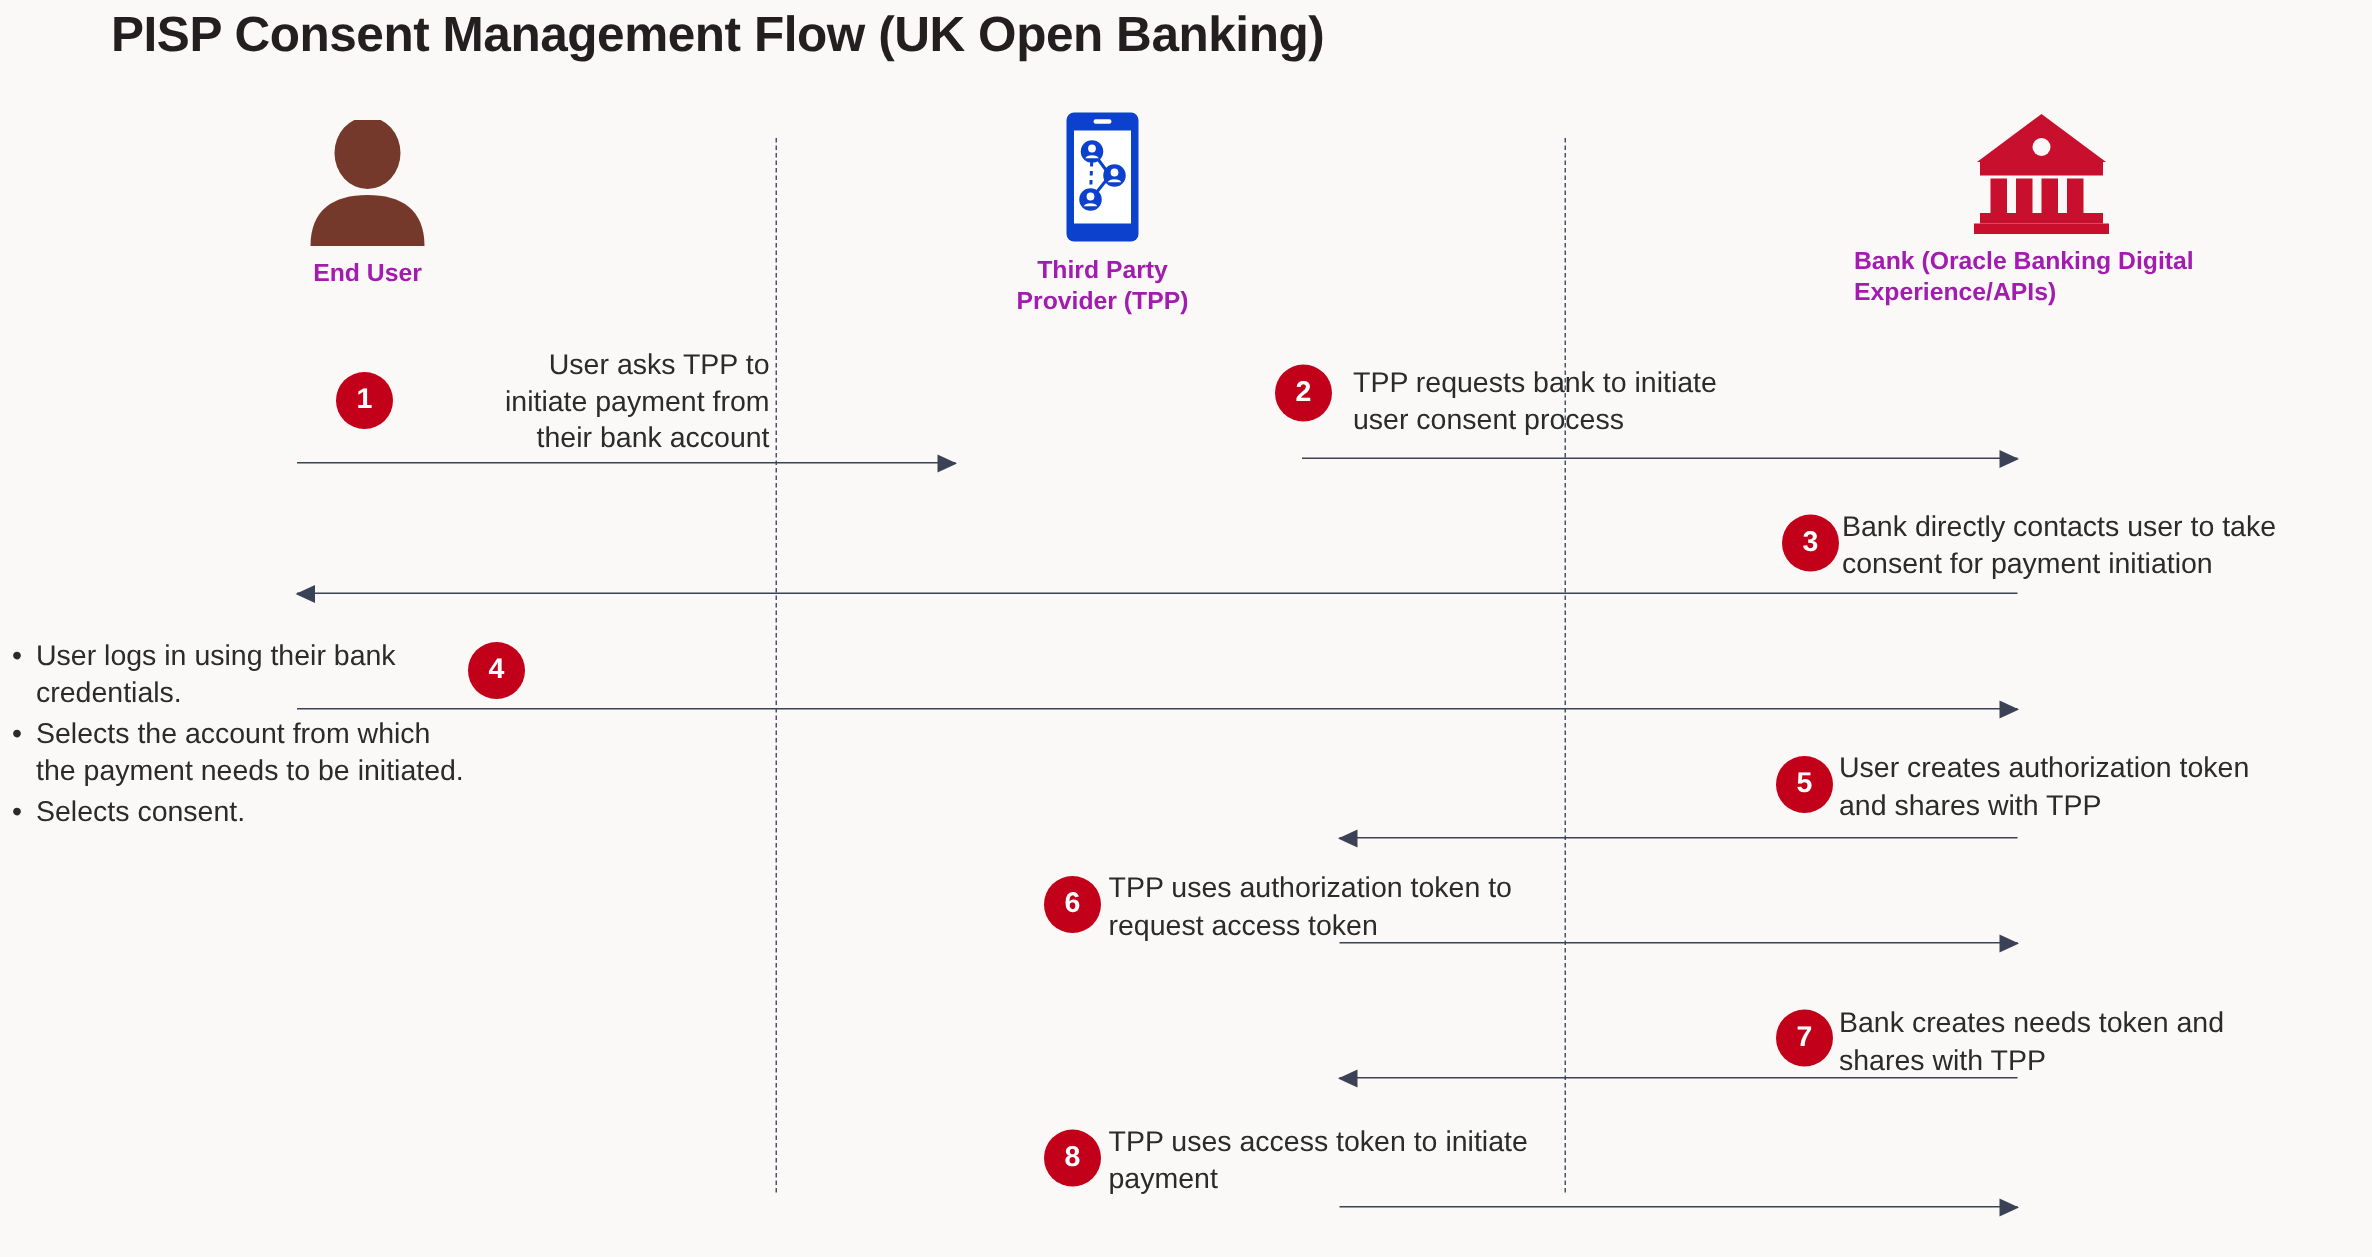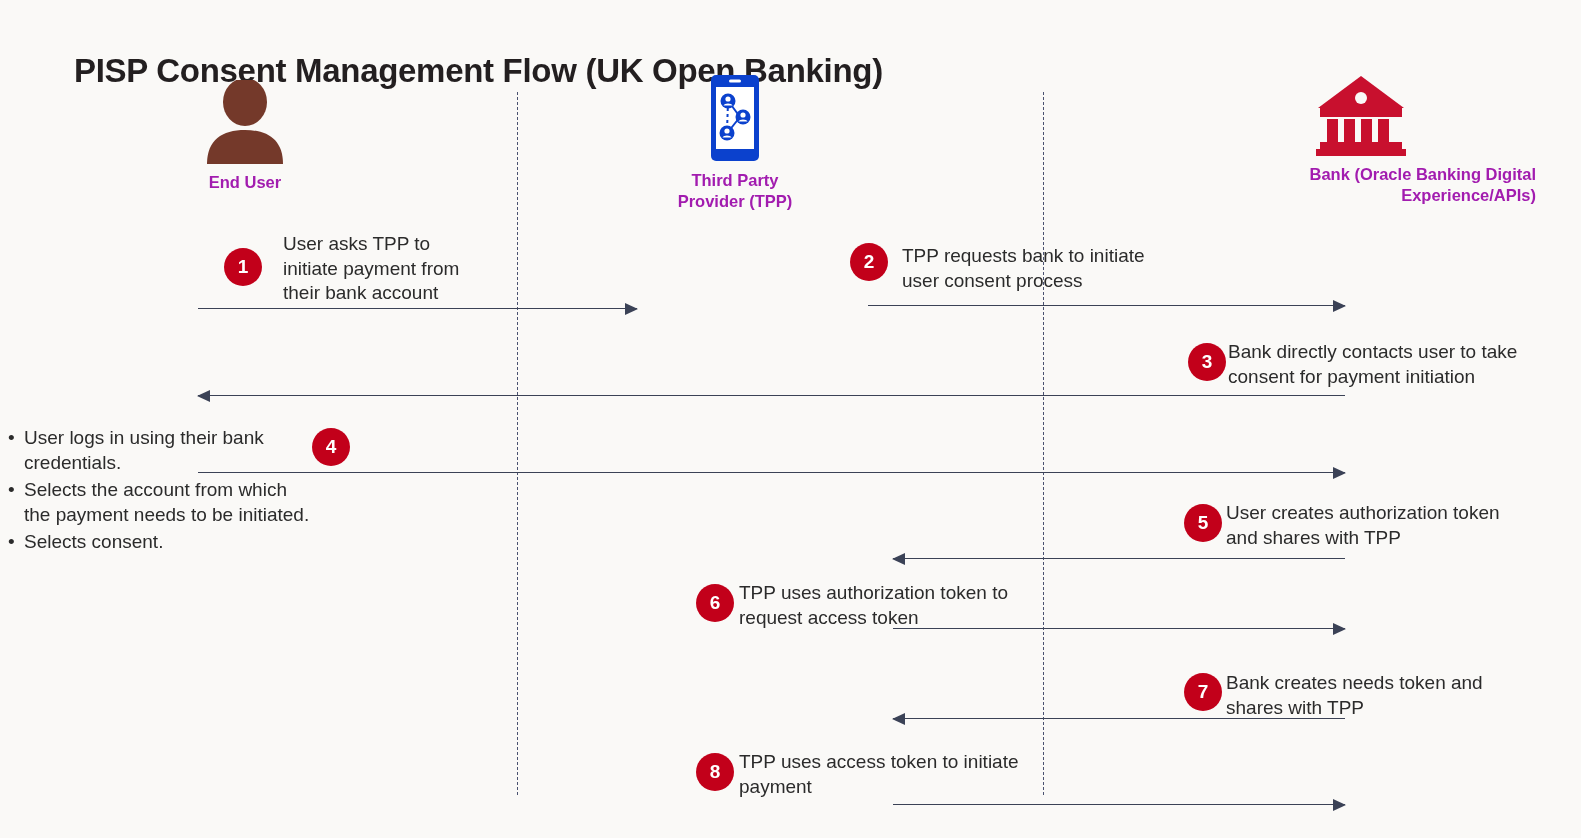--- a/index.html
+++ b/index.html
@@ -23,42 +23,41 @@
   
   .title {
     position: absolute;
     left: 74px;
     top: 4px;
     font-size: 33px;
     font-weight: bold;
     color: #231f20;
     letter-spacing: -0.3px;
     white-space: nowrap;
-    margin-top: 48px;
   }
 
   
   .actor {
     position: absolute;
     text-align: center;
   }
   .actor-icon {
     display: block;
     margin: 0 auto;
   }
   .actor-label {
     font-size: 16.5px;
     font-weight: bold;
     color: #a21caf;
     line-height: 1.28;
     margin-top: 8px;
   }
   .actor-enduser   { left: 160px; top: 80px; width: 170px; }
   .actor-tpp       { left: 640px; top: 74px; width: 190px; }
-  .actor-bank      { left: 1236px; top: 74px; width: 300px; text-align: right; }
+  .actor-bank      { left: 1236px; top: 74px; width: 300px; text-align: left; }
   .actor-bank .actor-icon { margin: 0 0 0 80px; }
 
   
   .lifeline {
     position: absolute;
     width: 0;
     border-left: 1.4px dashed #4a5270;
   }
 
   
@@ -195,21 +194,21 @@
     <div class="actor-label">
       <div>Bank (Oracle Banking Digital</div>
       <div>Experience/APIs)</div>
     </div>
   </div>
 
   <div class="lifeline" style="left:517px; top:92px; height:703px;"></div>
   <div class="lifeline" style="left:1043px; top:92px; height:703px;"></div>
 
   <div class="badge" style="left:224px; top:248px;">1</div>
-  <div class="caption" style="left:283px; top:232px; width:230px;">
+  <div class="caption" style="left:283px; top:232px; width:230px;text-align:right;">
     <div>User asks TPP to</div>
     <div>initiate payment from</div>
     <div>their bank account</div>
   </div>
   <div class="arrow right" style="left:198px; top:303px; width:439px;">
     <div class="line"></div>
     <div class="head"></div>
   </div>
 
   <div class="badge" style="left:850px; top:243px;">2</div>

